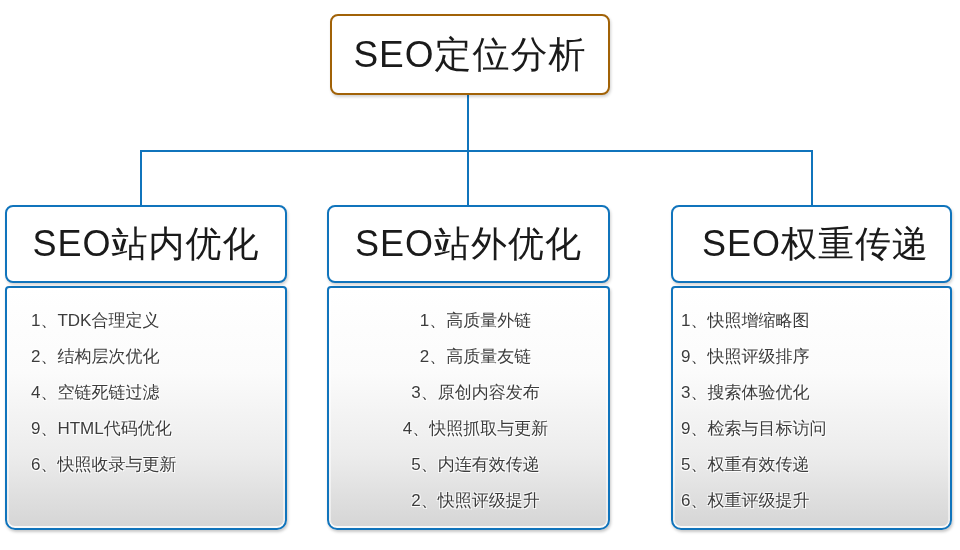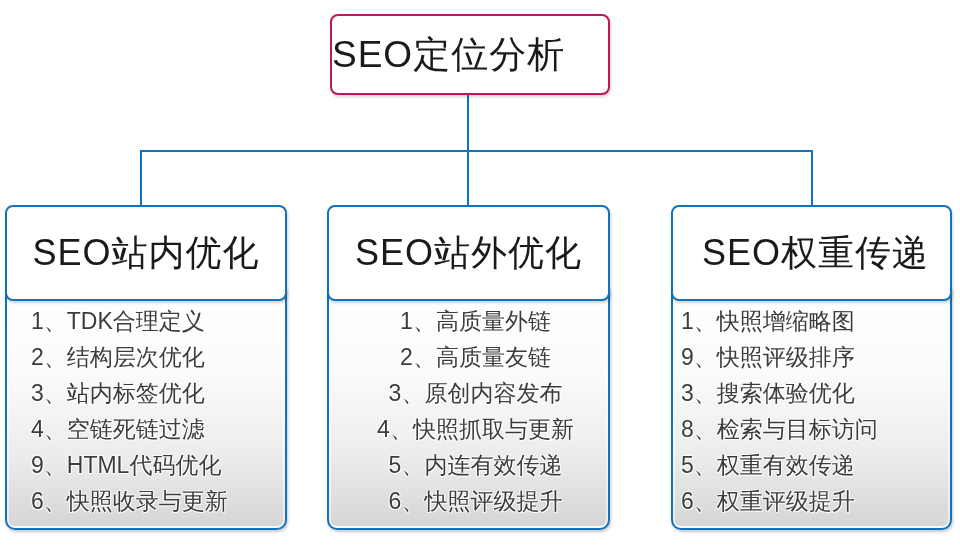--- a/index.html
+++ b/index.html
@@ -12,39 +12,39 @@
 
   
   .connectors { position: absolute; left: 0; top: 0; width: 960px; height: 550px; pointer-events: none; }
 
   
   .root-box {
     position: absolute;
     left: 330px; top: 14px;
     width: 280px; height: 81px;
     background: #ffffff;
-    border: 2px solid #be185d;
+    border: 2px solid #a16207;
     border-radius: 8px;
-    display: flex; align-items: center; justify-content: flex-start;
+    display: flex; align-items: center; justify-content: center;
     box-shadow: 1px 2px 3px rgba(0,0,0,0.18);
     z-index: 2;
   }
   .root-box .title {
     font-size: 37px;
     font-weight: 400;
     color: #1a1a1a;
     letter-spacing: 1px;
     white-space: nowrap;
   }
 
   
   .col-header {
     position: absolute;
     top: 205px;
-    height: 96px;
+    height: 78px;
     background: #ffffff;
     border: 2px solid #1074bc;
     border-radius: 8px;
     display: flex; align-items: center; justify-content: center;
     box-shadow: 1px 2px 3px rgba(0,0,0,0.18);
     z-index: 2;
   }
   .col-header .title {
     font-size: 36px;
     font-weight: 400;
@@ -59,21 +59,21 @@
     top: 286px;
     height: 244px;
     border: 2px solid #1074bc;
     border-radius: 4px 4px 10px 10px;
     background: linear-gradient(to bottom, #ffffff 0%, #fbfbfb 35%, #ececec 70%, #d5d5d5 100%);
     box-shadow: 1px 2px 3px rgba(0,0,0,0.22), inset 0 -2px 0 rgba(255,255,255,0.85), inset 2px 0 0 rgba(255,255,255,0.5), inset -2px 0 0 rgba(255,255,255,0.5);
     padding: 15px 10px 0 24px;
     z-index: 1;
   }
   .col-list .item {
-    font-size: 23px;
+    font-size: 17px;
     line-height: 36px;
     color: #3c3c3c;
     white-space: nowrap;
     text-shadow: 1px 1px 0 rgba(255,255,255,0.95), -1px -1px 0 rgba(255,255,255,0.55), 1px -1px 0 rgba(255,255,255,0.55), -1px 1px 0 rgba(255,255,255,0.75);
   }
 
   .col-0-x { left: 5px;  width: 282px; }
   .col-1-x { left: 327px; width: 283px; text-align: center; }
   .col-2-x { left: 671px; width: 281px; padding-left: 8px; }
 </style>
@@ -92,43 +92,42 @@
   <div class="root-box">
     <span class="title">SEO定位分析</span>
   </div>
 
   <div class="col-header col-0-x">
     <span class="title">SEO站内优化</span>
   </div>
   <div class="col-list col-0-x">
     <div class="item">1、TDK合理定义</div>
     <div class="item">2、结构层次优化</div>
-    <div class="item">3、站内标签优化</div>
     <div class="item">4、空链死链过滤</div>
     <div class="item">9、HTML代码优化</div>
     <div class="item">6、快照收录与更新</div>
   </div>
 
   <div class="col-header col-1-x">
     <span class="title">SEO站外优化</span>
   </div>
   <div class="col-list col-1-x">
     <div class="item">1、高质量外链</div>
     <div class="item">2、高质量友链</div>
     <div class="item">3、原创内容发布</div>
     <div class="item">4、快照抓取与更新</div>
     <div class="item">5、内连有效传递</div>
-    <div class="item">6、快照评级提升</div>
+    <div class="item">2、快照评级提升</div>
   </div>
 
   <div class="col-header col-2-x">
     <span class="title">SEO权重传递</span>
   </div>
   <div class="col-list col-2-x">
     <div class="item">1、快照增缩略图</div>
     <div class="item">9、快照评级排序</div>
     <div class="item">3、搜索体验优化</div>
-    <div class="item">8、检索与目标访问</div>
+    <div class="item">9、检索与目标访问</div>
     <div class="item">5、权重有效传递</div>
     <div class="item">6、权重评级提升</div>
   </div>
 
 </div>
 
 </body></html>

